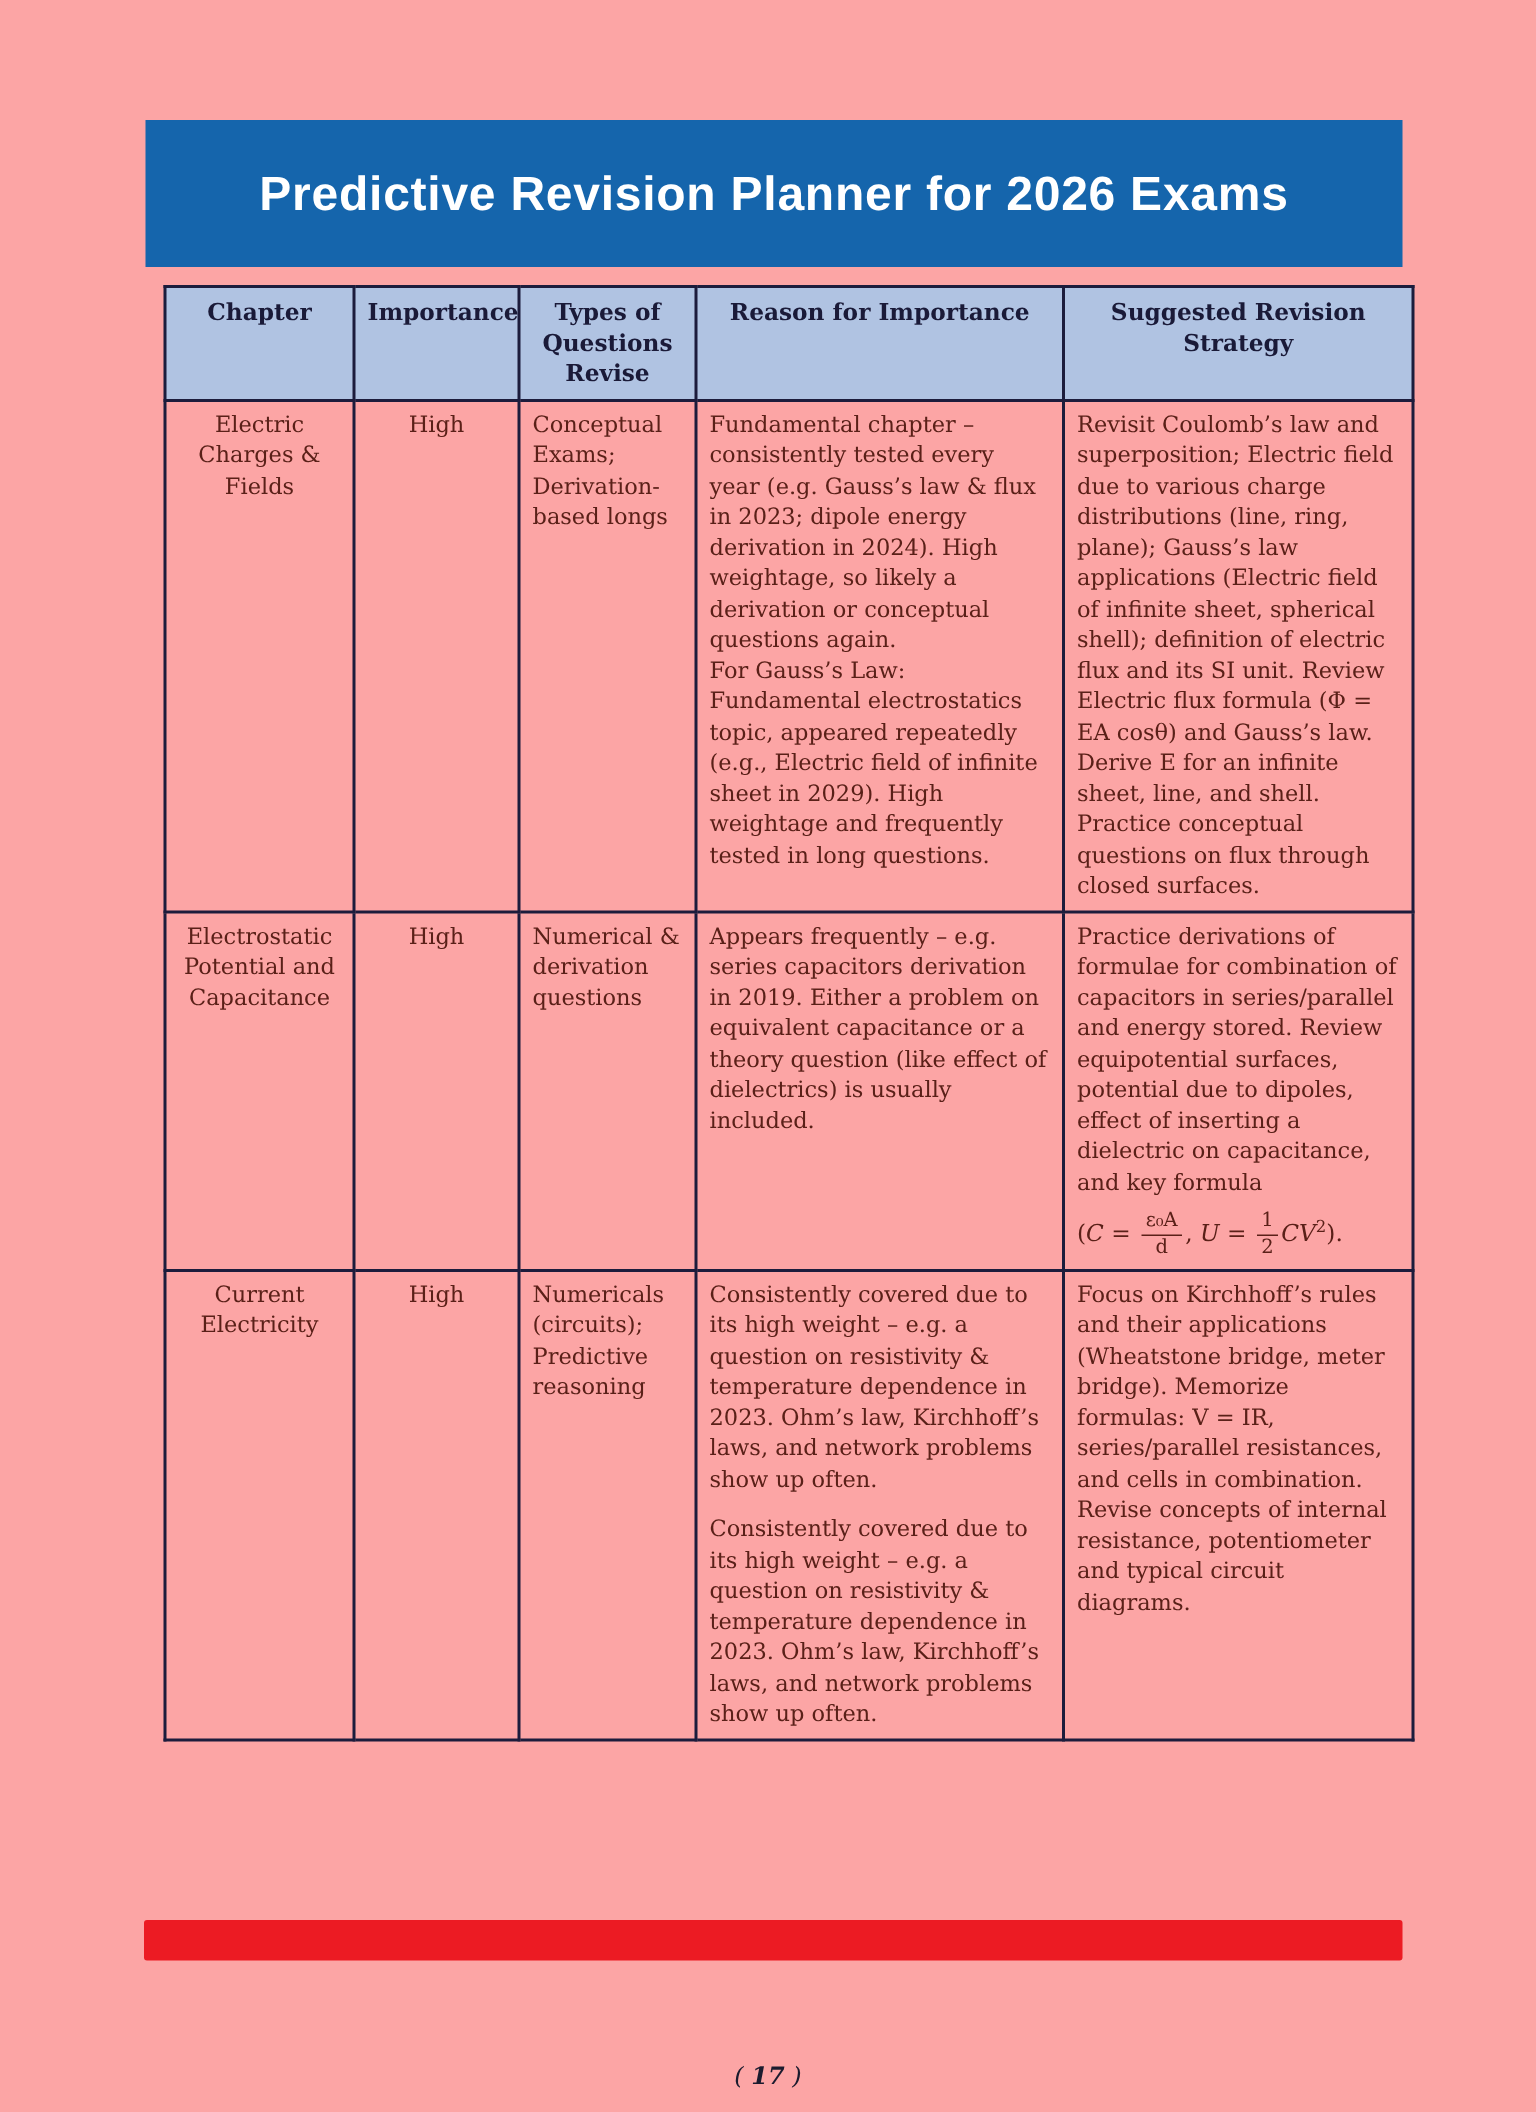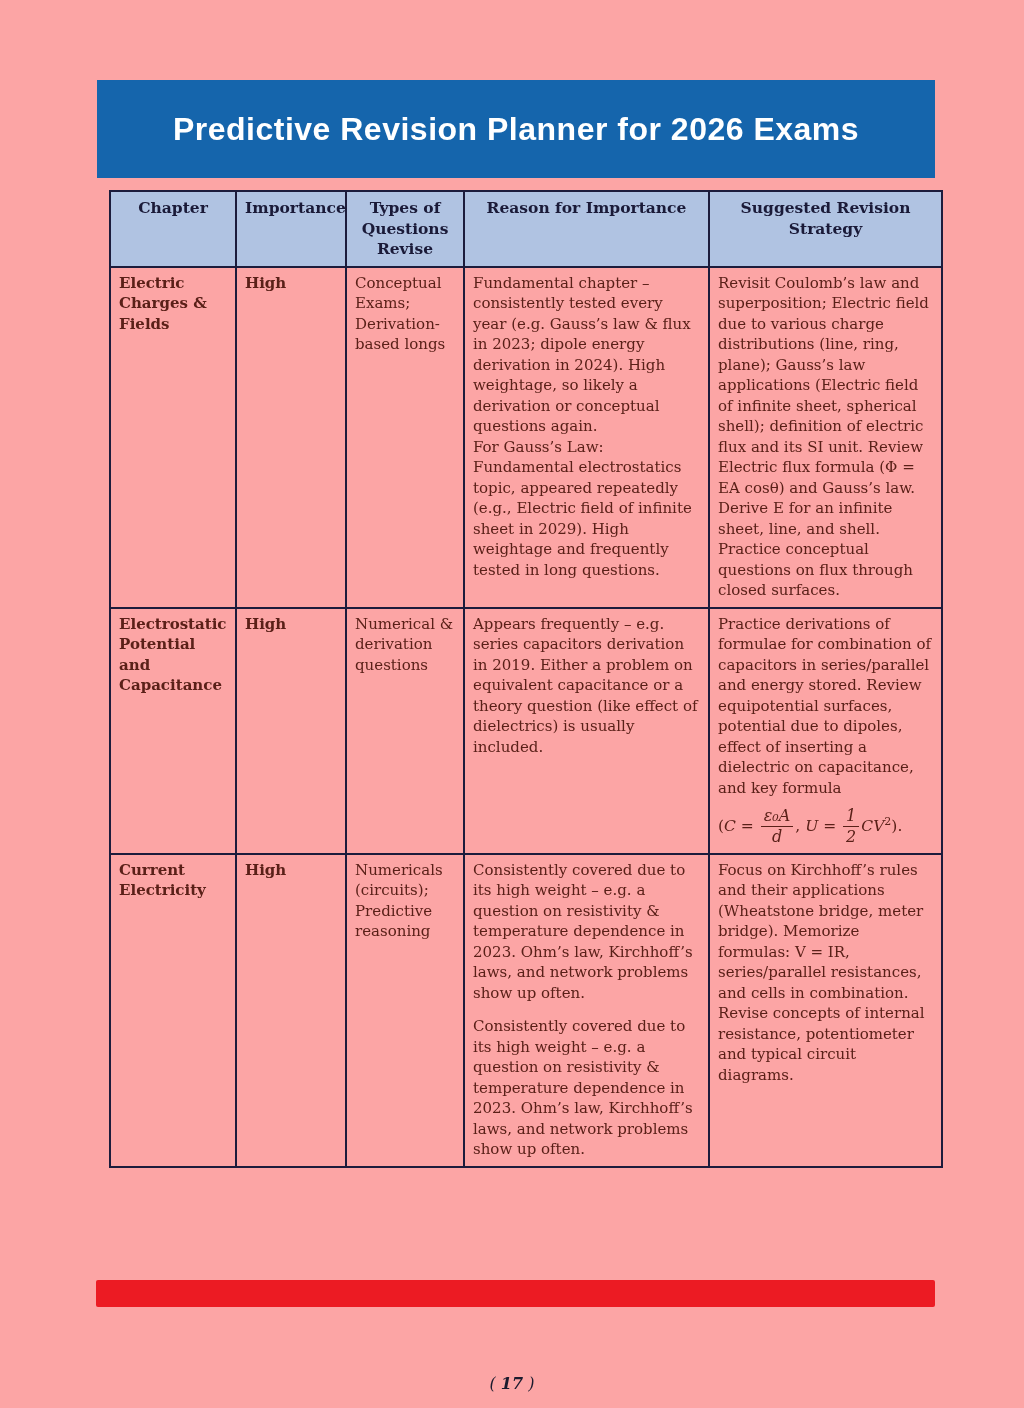--- a/index.html
+++ b/index.html
@@ -53,35 +53,34 @@
     font-weight: bold;
     font-size: 15.5px;
     color: #1a1a38;
     height: 65px;
     padding-top: 6px;
   }
   th.th-chapter { color: #53170f; }
   tr.row-1 { height: 286px; }
   tr.row-2 { height: 222px; }
   tr.row-3 { height: 295px; }
-  td.chapter, td.importance { font-weight: bold; }
+  td.chapter, td.importance { font-weight: normal; text-align: center; }
   td p { margin: 0; }
   td p.gap { margin-top: 13px; }
 
   
   p.formula { margin-top: 9px; font-size: 15.5px; white-space: nowrap; }
   .formula .it { font-style: italic; }
   .frac {
     display: inline-block;
     vertical-align: middle;
     text-align: center;
     line-height: 1.15;
-    font-style: italic;
     margin: 0 2px;
-    font-size: 16px;
+    font-size: 13px;
   }
   .frac .num { display: block; border-bottom: 1.5px solid #5a2018; padding: 0 3px 1px 3px; }
   .frac .den { display: block; padding-top: 1px; }
   sup.f-sup { font-size: 11px; }
 
   
   .red-bar {
     position: absolute;
     left: 96px; top: 1280px;
     width: 839px; height: 27px;

